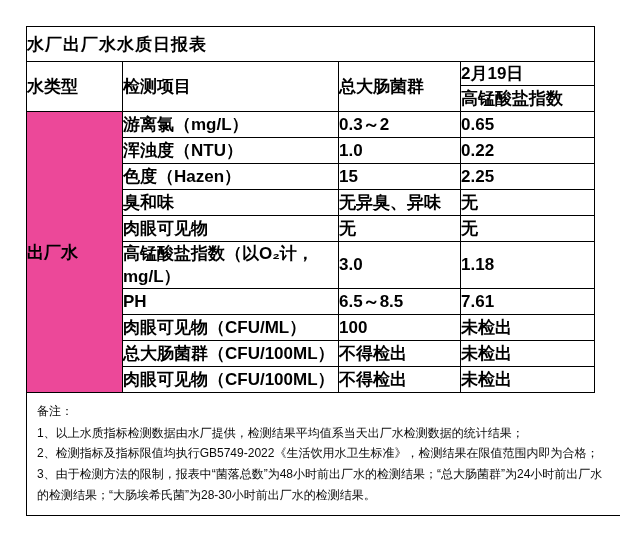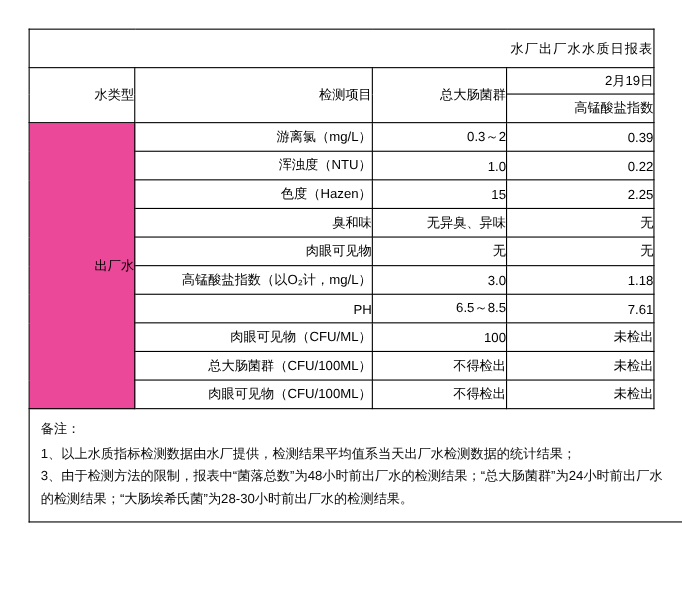--- a/index.html
+++ b/index.html
@@ -22,23 +22,23 @@
   }
   table.report {
     width: 568px;
     border-collapse: collapse;
     table-layout: fixed;
     border: 1px solid #000;
   }
   table.report td, table.report th {
     border: 1px solid #000;
     padding: 0;
-    font-weight: normal;
-    font-size: 12px;
-    text-align: right;
+    font-weight: bold;
+    font-size: 17px;
+    text-align: left;
     vertical-align: middle;
   }
   .title-cell {
     height: 34px;
     font-size: 17px;
     font-weight: bold;
     letter-spacing: 1px;
   }
   .hdr {
     height: 48px;
@@ -107,21 +107,21 @@
         <td class="hdr-date">2月19日</td>
       </tr>
       <tr>
         <td class="hdr-sub">高锰酸盐指数</td>
       </tr>
 
       <tr>
         <td class="type-cell" rowspan="10">出厂水</td>
         <td class="row-cell item-cell">游离氯（mg/L）</td>
         <td class="row-cell">0.3～2</td>
-        <td class="row-cell">0.39</td>
+        <td class="row-cell">0.65</td>
       </tr>
       <tr>
         <td class="row-cell item-cell">浑浊度（NTU）</td>
         <td class="row-cell">1.0</td>
         <td class="row-cell">0.22</td>
       </tr>
       <tr>
         <td class="row-cell item-cell">色度（Hazen）</td>
         <td class="row-cell">15</td>
         <td class="row-cell">2.25</td>
@@ -160,16 +160,17 @@
         <td class="row-cell item-cell">肉眼可见物（CFU/100ML）</td>
         <td class="row-cell">不得检出</td>
         <td class="row-cell">未检出</td>
       </tr>
     </tbody>
   </table>
 
   <div class="notes">
     <div class="first">备注：</div>
     <div>1、以上水质指标检测数据由水厂提供，检测结果平均值系当天出厂水检测数据的统计结果；</div>
+    <div>2、检测指标及指标限值均执行GB5749-2022《生活饮用水卫生标准》，检测结果在限值范围内即为合格；</div>
     <div>3、由于检测方法的限制，报表中“菌落总数”为48小时前出厂水的检测结果；“总大肠菌群”为24小时前出厂水的检测结果；“大肠埃希氏菌”为28-30小时前出厂水的检测结果。</div>
   </div>
 
 </div>
 
 </body></html>

